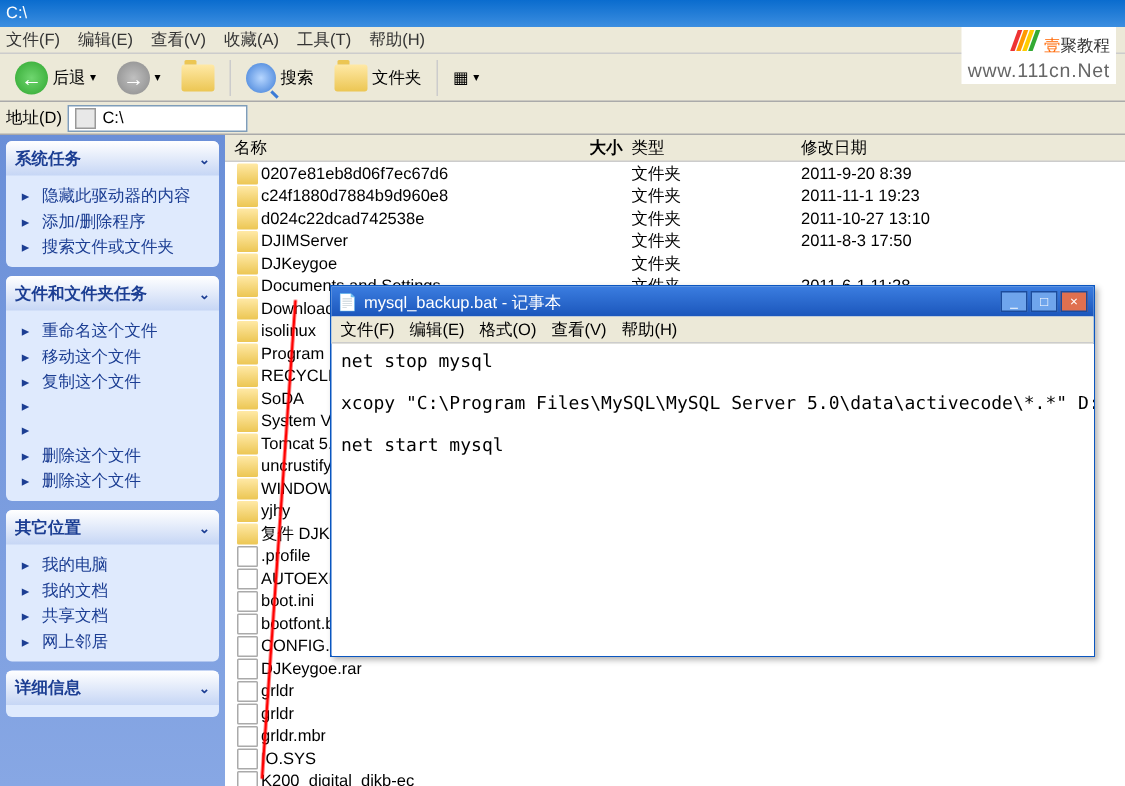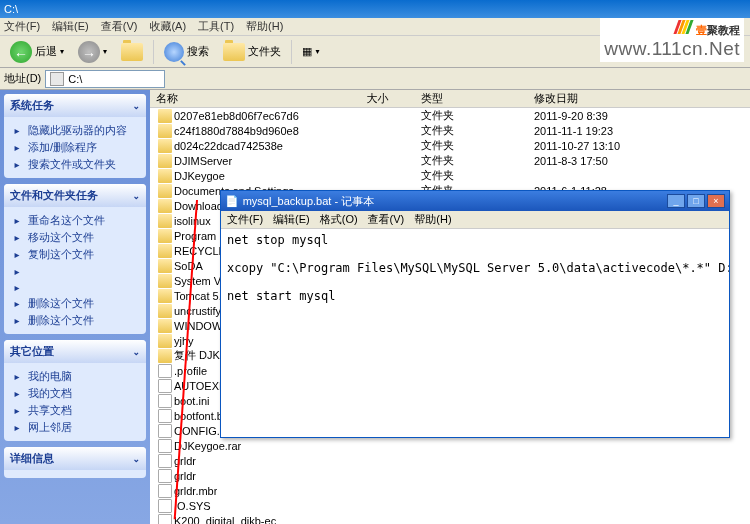--- a/index.html
+++ b/index.html
@@ -24,41 +24,41 @@
 .main { flex: 1; display: flex; overflow: hidden; }
 .sidebar { width: 150px; background: linear-gradient(#6a8fd8,#87a7e4); padding: 4px; display: flex; flex-direction: column; gap: 6px; overflow: auto; }
 .panel { background: #dfeafd; border-radius: 4px; overflow: hidden; }
 .panel-head { background: linear-gradient(#ffffff,#c6d6f5); color: #1c3e93; font-weight: bold; padding: 4px 6px; display:flex;justify-content:space-between;align-items:center;}
 .panel-body { padding: 4px 6px; }
 .panel-body a { display: flex; align-items: center; gap: 4px; color: #1c3e93; text-decoration: none; margin: 2px 0; }
 .pi { width: 14px; height: 14px; display: inline-flex; align-items: center; justify-content: center; font-size: 10px; }
 .filepane { flex: 1; background: #fff; display: flex; flex-direction: column; position: relative; }
 .header-row { display: flex; background: #ece9d8; border-bottom: 1px solid #ccc; height: 18px; align-items: center; }
 .col-name { width: 190px; padding-left: 6px; }
-.col-size { width: 75px; text-align: center; }
+.col-size { width: 75px; text-align: right; font-weight: bold; }
 .col-type { width: 90px; padding-left: 6px; }
 .col-date { flex:1; padding-left: 6px; margin-left: 23px; }
 .file-list { flex: 1; overflow: auto; }
 .file-row { display: flex; height: 15px; align-items: center; padding: 0; }
 .file-row .fi { width: 14px; height: 14px; margin: 0 2px; background: linear-gradient(#ffe9a6,#ecc653); border-radius: 1px; flex-shrink:0;}
 .file-row.file .fi { background: #fff; border: 1px solid #aaa; border-radius: 1px; }
 .annotation-line { position:absolute; left: 196px; top: 200px; width: 2px; height: 320px; background: red; transform: rotate(4deg); transform-origin: top; pointer-events:none; z-index:5;}
 .annotation-arrow { position:absolute; left: 220px; top: 195px; width: 0; height:0; border-left:6px solid transparent; border-right:6px solid transparent; border-bottom:10px solid red; transform: rotate(-168deg); z-index:5;}
 .notepad { position: absolute; left: 220px; top: 190px; width: 510px; height: 248px; border: 1px solid #0a56c0; background:#fff; box-shadow: 2px 2px 4px rgba(0,0,0,0.3); z-index:10; display:flex; flex-direction:column;}
 .np-title { height: 20px; background: linear-gradient(#3b7de0,#1b56bb); color:#fff; display:flex; align-items:center; padding: 0 4px; }
 .np-title .t { flex:1; }
 .np-title .winbtns { display:flex; gap:2px;}
 .np-title .wb { width:18px; height:14px; background:#6fa5ec; border:1px solid #1b4b9c; display:flex;align-items:center;justify-content:center;color:#fff;font-size:9px;}
 .np-title .wb.close{background:#e07050;}
 .np-menu { height: 18px; background: #ece9d8; display:flex; align-items:center; gap:10px; padding:0 6px; border-bottom:1px solid #ccc;}
 .np-body { flex:1; background:#fff; padding:4px 6px; font-family: "SimSun", "NSimSun", monospace; font-size: 12px; white-space: pre; overflow:auto; }
 .logo { position:absolute; right:6px; top:18px; text-align:right; z-index:20; background:#fff; padding:2px 4px;}
-.logo .l1 { font-size:16px; font-weight:bold; color:#333;}
+.logo .l1 { font-size:16px; font-weight:normal; color:#333;}
 .logo .l1 .accent{color:#f60;}
-.logo .l2 { font-size:19px; color:#666; letter-spacing:0.5px;}
+.logo .l2 { font-size:13px; color:#666; letter-spacing:0.5px;}
 .logo .stripes { display:inline-block; }
 .logo .stripes span { display:inline-block; width:3px; height:14px; margin-right:1px; transform: skewX(-20deg);}
 .chev { font-size:9px;}
 </style>
 </head>
 <body>
 
 <div class="explorer">
   <div class="titlebar">
     <span class="title">C:\</span>

